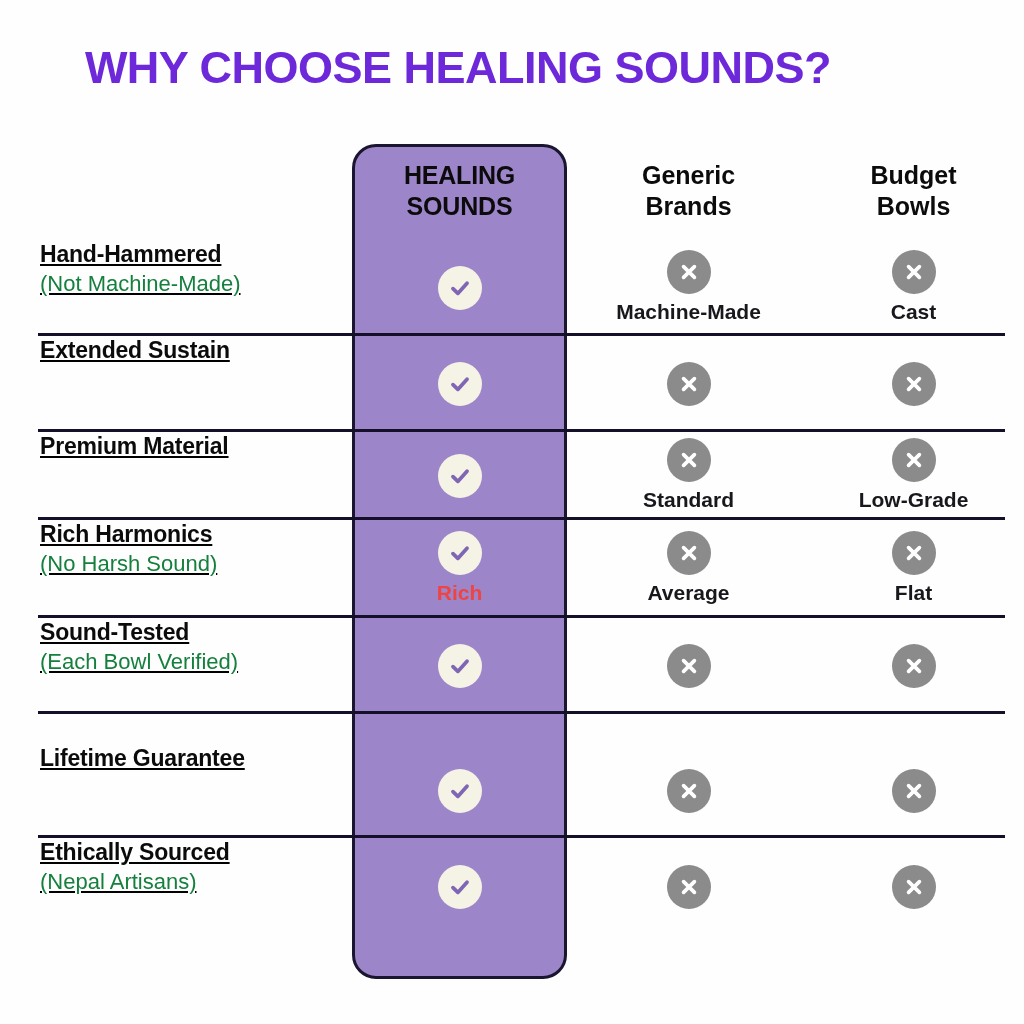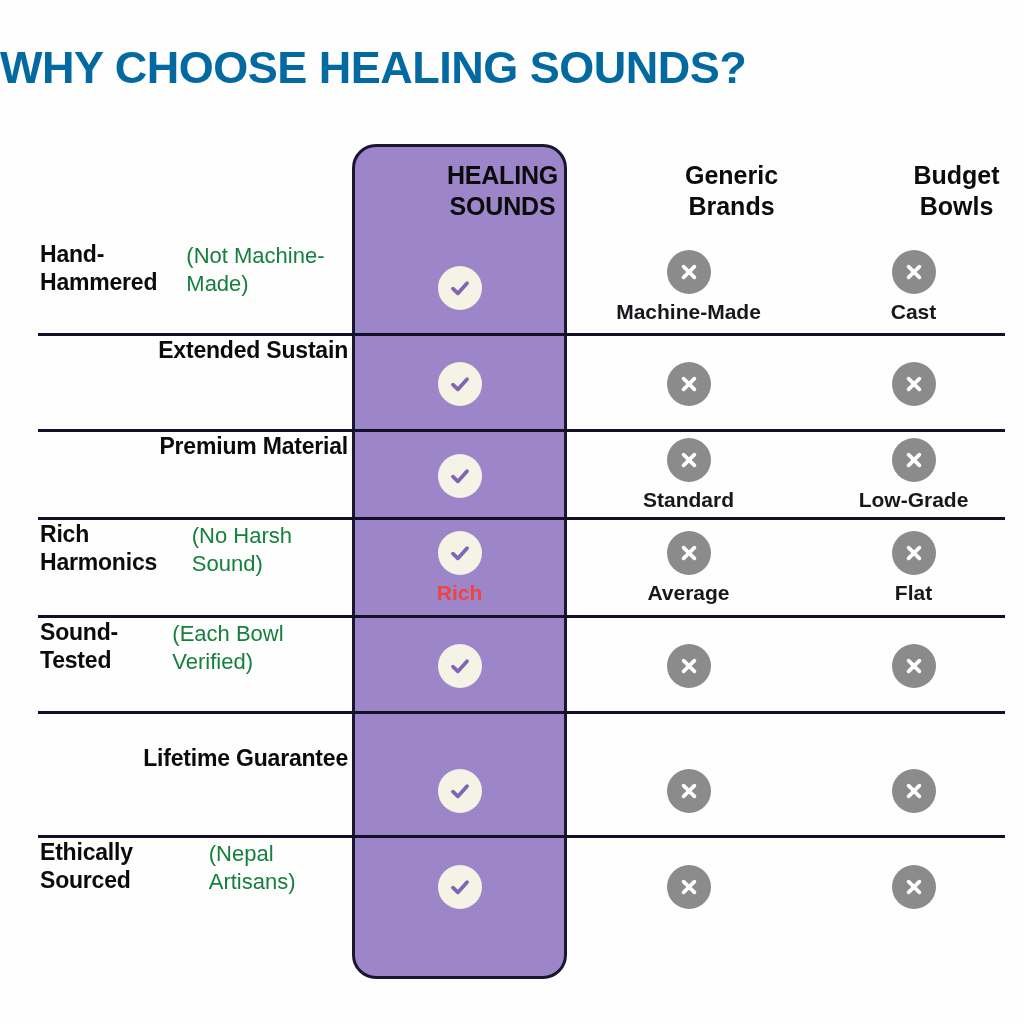--- a/index.html
+++ b/index.html
@@ -14,25 +14,25 @@
     overflow: hidden;
     position: relative;
   }
 
   
   .title {
     position: absolute;
     top: 42px;
     left: 0;
     width: 916px;
-    text-align: left;
+    text-align: center;
     font-size: 45px;
     font-weight: 900;
     letter-spacing: -0.5px;
-    color: #0369a1;
+    color: #6d28d9;
     font-family: "Liberation Sans", sans-serif;
   }
 
   
   .table {
     position: absolute;
     left: 38px;
     top: 140px;
     width: 967px;
     height: 848px;
@@ -62,21 +62,20 @@
     z-index: 3;
   }
   .col-head {
     position: absolute;
     top: 20px;
     text-align: center;
     font-size: 25px;
     font-weight: 800;
     line-height: 1.22;
     color: #0B0B0B;
-    padding-left: 43px;
   }
   .col-head.brand {
     left: 314px;
     width: 215px;
     letter-spacing: -0.2px;
   }
   .col-head.c2 {
     left: 543px;
     width: 215px;
   }
@@ -110,23 +109,24 @@
   .row:last-child .row-divider { display: none; }
 
   
   .feature {
     position: absolute;
     left: 2px;
     top: 0;
     width: 308px;
     height: 100%;
     display: flex;
-    flex-direction: row;
-    justify-content: flex-end;
+    flex-direction: column;
+    justify-content: flex-start;
     z-index: 4;
+    text-decoration: underline;
   }
   .feature-title {
     font-size: 23px;
     font-weight: 800;
     color: #0B0B0B;
     line-height: 1.22;
     letter-spacing: -0.2px;
   }
   .feature-sub {
     font-size: 22px;

